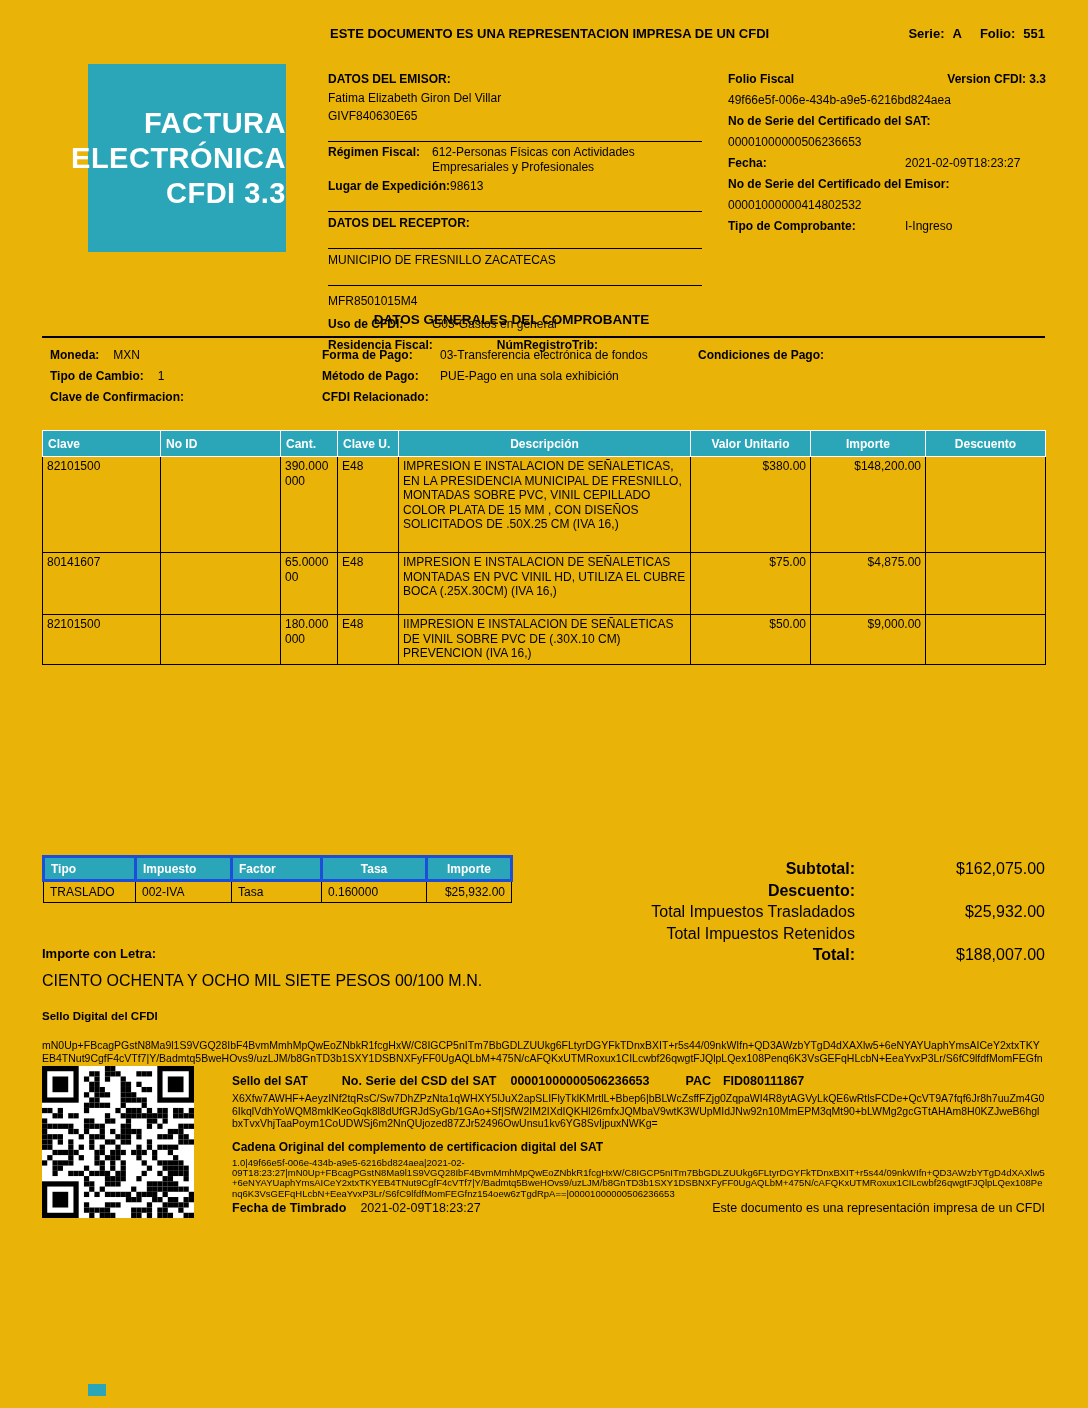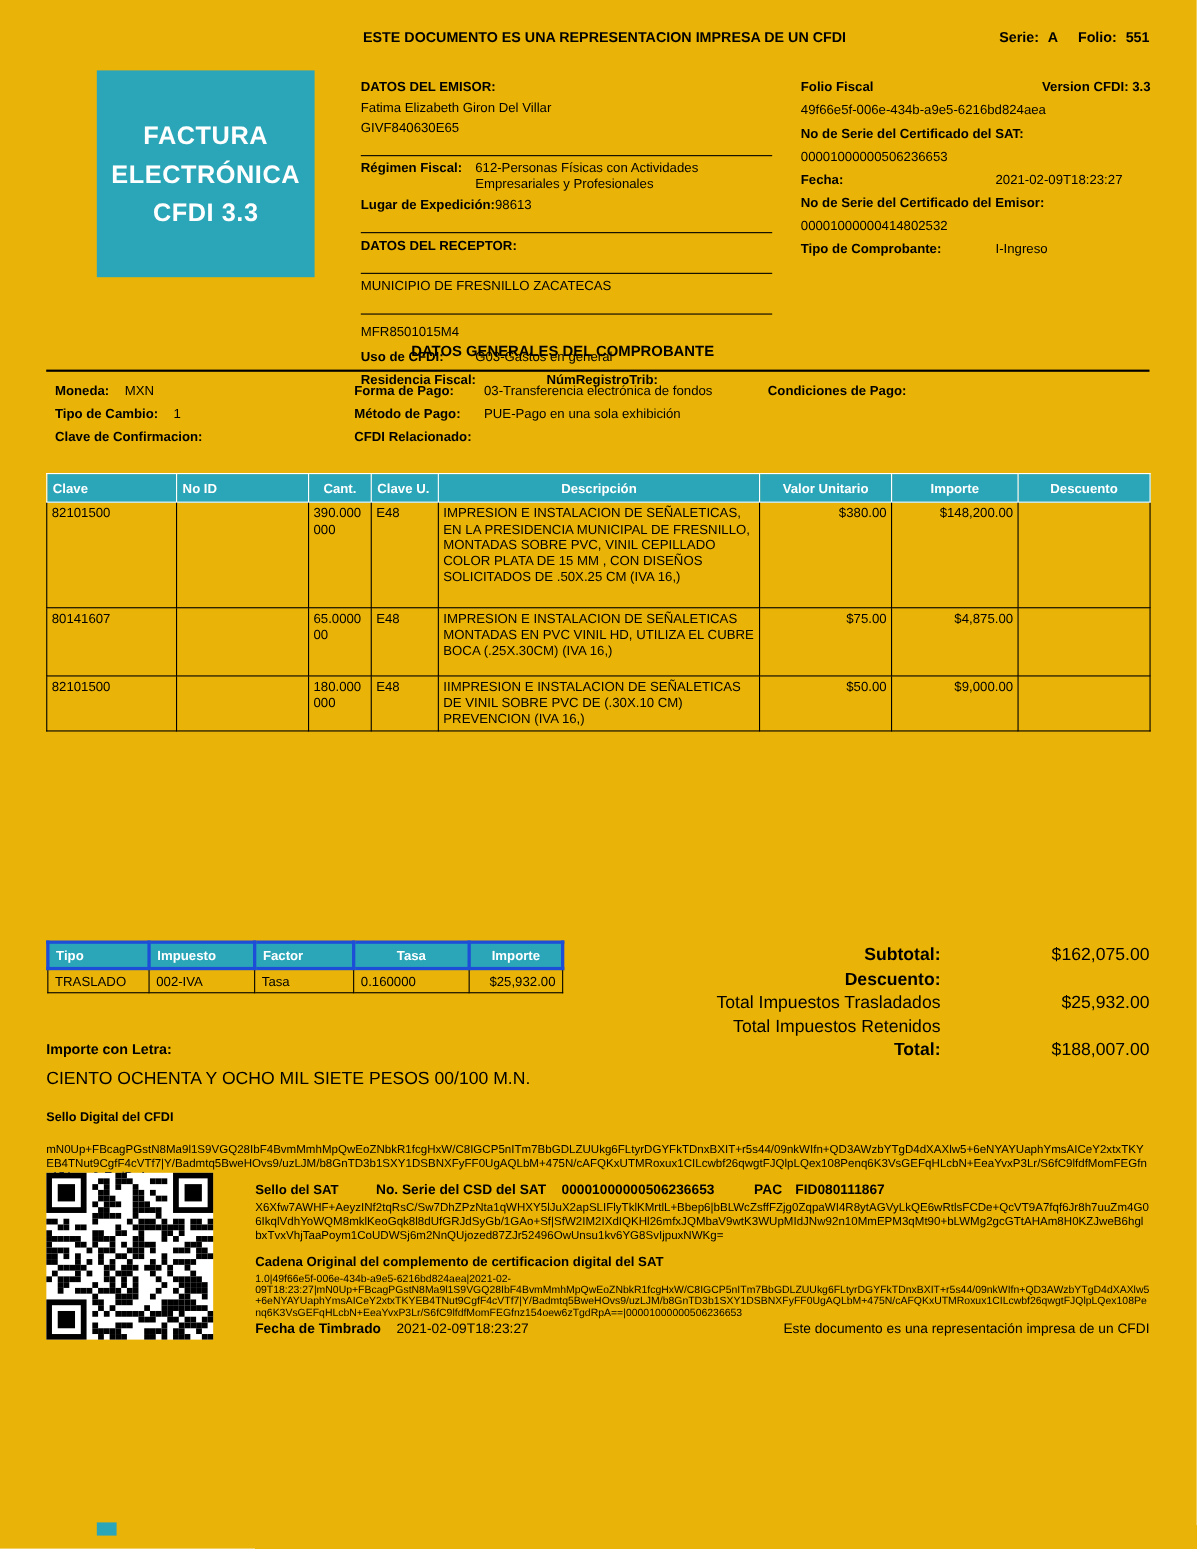--- a/index.html
+++ b/index.html
@@ -12,22 +12,22 @@
   .c{text-align:center}
 
   
   .doc-header{top:26px;left:330px;right:43px;display:flex;align-items:baseline;font-size:13px;font-weight:bold}
   .doc-header .title{flex:1}
   .doc-header .sf{margin-left:18px;white-space:nowrap}
   .doc-header .sf .lab{margin-right:8px}
 
   
   .brand{left:88px;top:64px;width:198px;height:188px;background:var(--teal);color:#fff;
-         display:flex;flex-direction:column;justify-content:center;align-items:center;
-         font-weight:bold;font-size:23px;line-height:35px;letter-spacing:.5px;text-align:center}
+         display:flex;flex-direction:column;justify-content:center;align-items:flex-end;
+         font-weight:bold;font-size:29px;line-height:35px;letter-spacing:.5px;text-align:center}
 
   
   .emisor-col{left:328px;top:72px;width:374px;font-size:12px;line-height:15px}
   .emisor-col .sec{font-weight:bold;margin-bottom:4px}
   .emisor-col .row{margin-bottom:3px}
   .uline{border-bottom:1px solid #000;padding-bottom:17px;margin-bottom:5px}
   .lv{display:flex;margin-bottom:4px}
   .lv .lab{font-weight:bold;flex:0 0 104px}
   .lv .val{flex:1;max-width:240px}
   .lv2 .lab{flex:0 0 122px}
@@ -54,21 +54,21 @@
   .generales .grow{display:flex;margin-bottom:7px}
   .generales .lab{font-weight:bold;margin-right:14px}
   .generales .g2 .lab{flex:0 0 118px;margin-right:0}
 
   
   .items-wrap{top:430px;left:42px}
   table{border-collapse:collapse;table-layout:fixed}
   .items{width:1003px;font-size:12px}
   .items th{background:var(--teal);color:#fff;font-weight:bold;border:1px solid #fff;height:26px;padding:2px 5px;text-align:center}
   .items th.l{text-align:left}
-  .items th.rr{text-align:center}
+  .items th.rr{text-align:left}
   .items td{border:1px solid #000;vertical-align:top;padding:2px 4px;line-height:14.5px;word-wrap:break-word;overflow-wrap:break-word}
 
   
   .tax-wrap{top:855px;left:42px}
   .tax{font-size:12px}
   .tax th{background:var(--teal);color:#fff;font-weight:bold;border:3px solid #1d4ed8;height:24px;padding:2px 6px;text-align:left}
   .tax th.c{text-align:center}
   .tax td{border:1px solid #000;padding:2px 6px;height:22px;vertical-align:middle}
 
   

